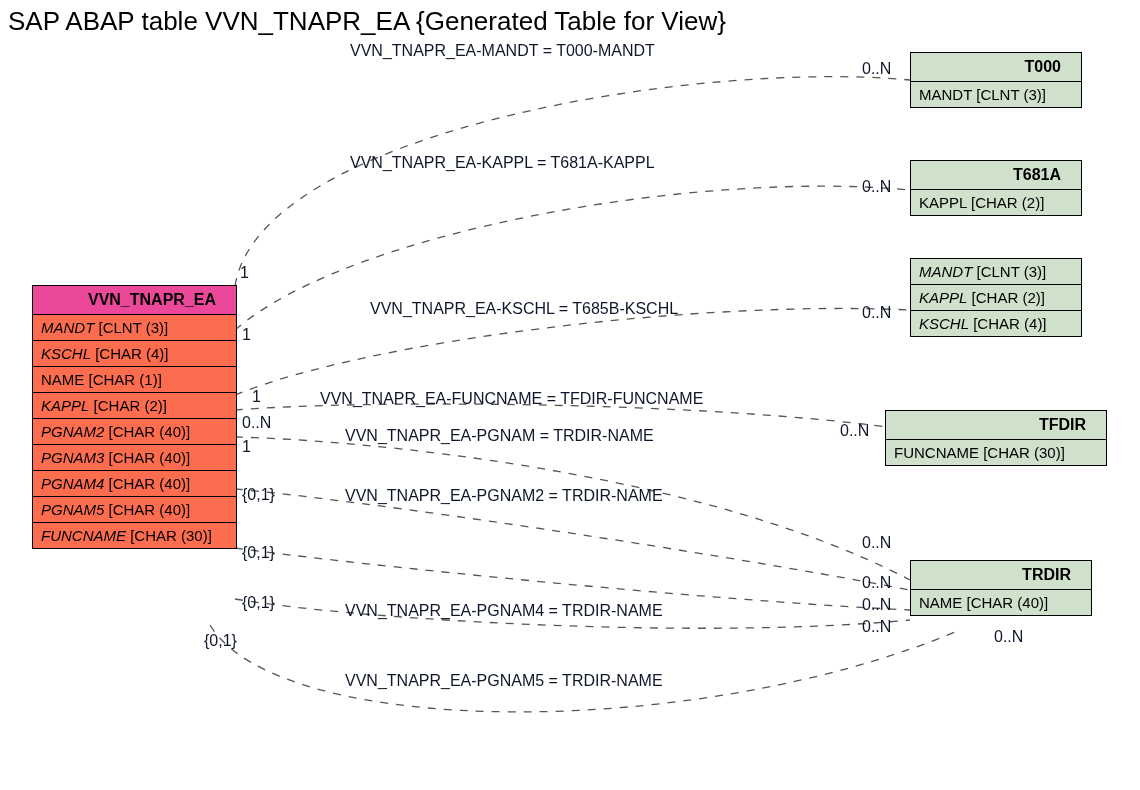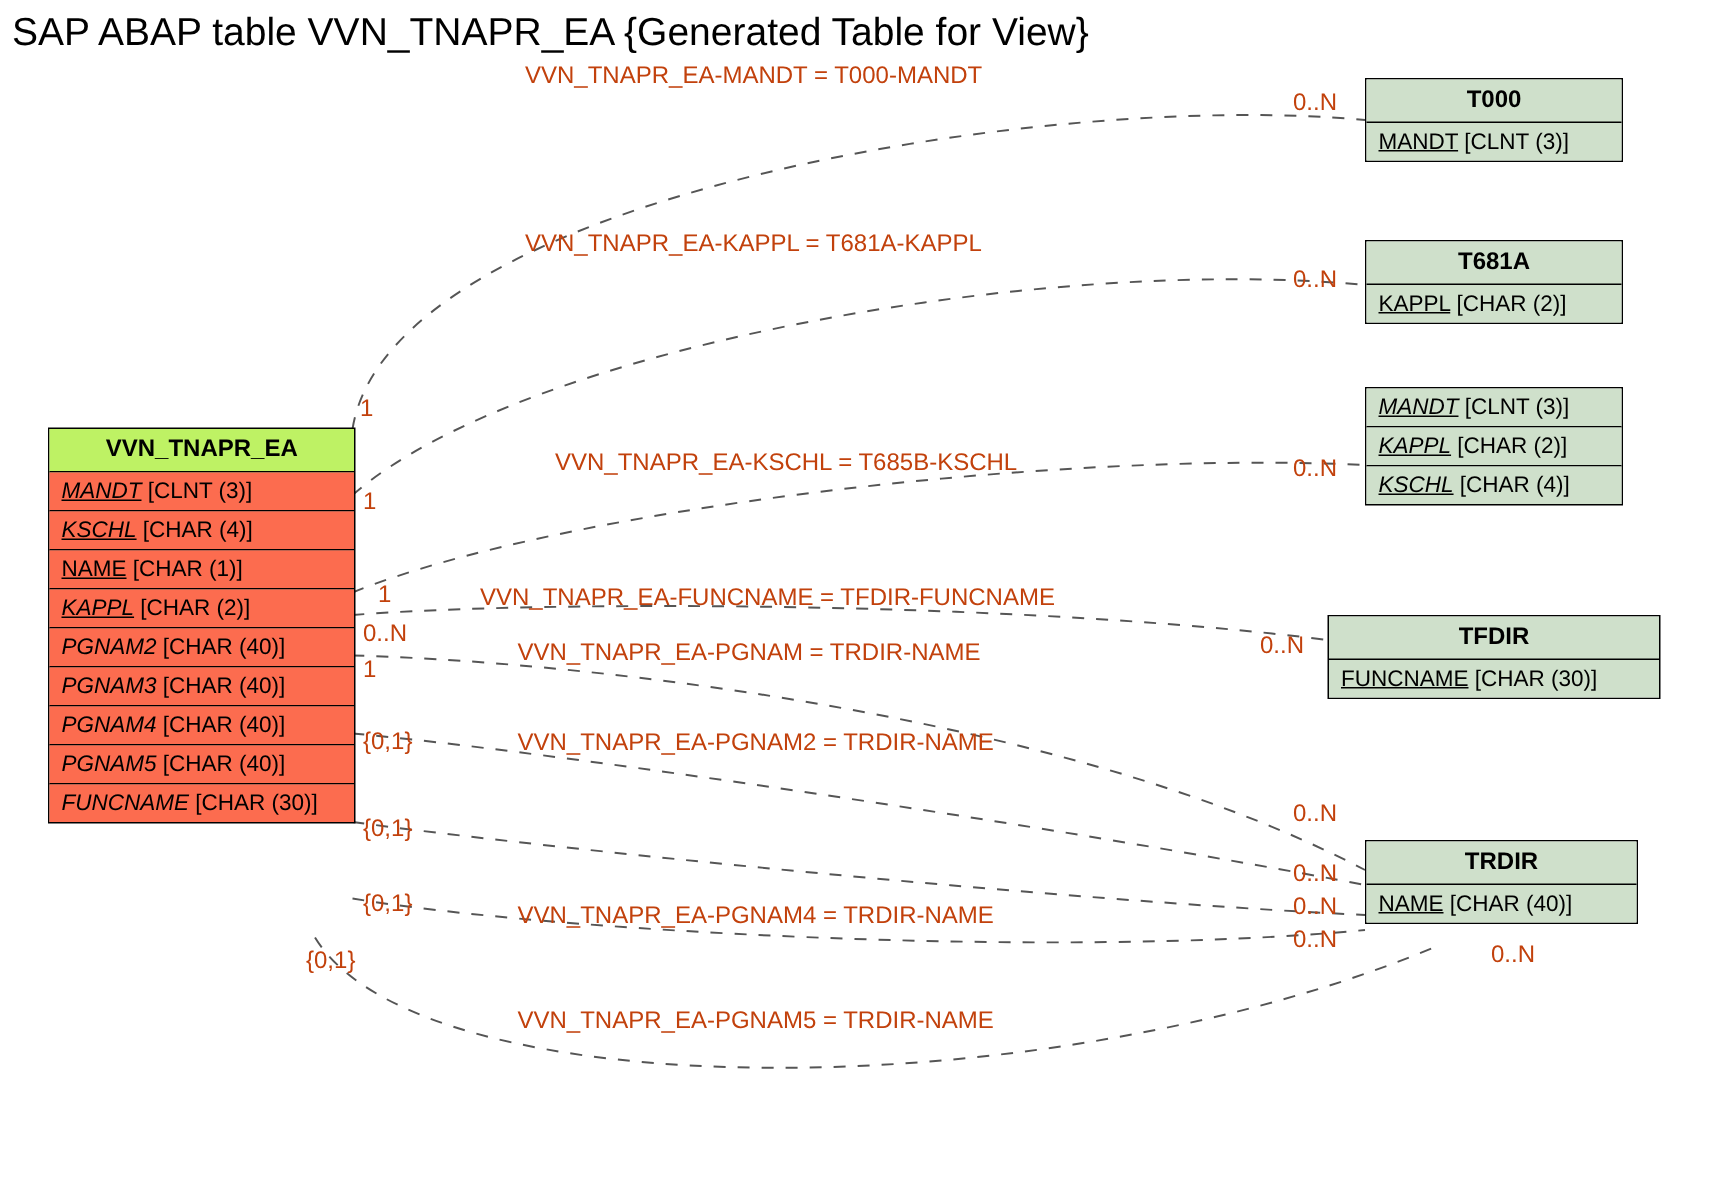--- a/index.html
+++ b/index.html
@@ -1,28 +1,28 @@
 <!DOCTYPE html>
 <html><head>
 <meta charset="utf-8">
 <style>
   html,body{margin:0;padding:0;background:#fff;font-family:Arial,Helvetica,sans-serif}
   .canvas{position:relative;width:1136px;height:790px;background:#fff}
   .title{position:absolute;left:8px;top:6px;font-size:26px;color:#000}
   .entity{position:absolute;border:1px solid #000}
-  .entity .hdr{font-weight:bold;text-align:center;padding:5px 20px;border-bottom:1px solid #000;white-space:nowrap}
+  .entity .hdr{font-weight:bold;text-align:right;padding:5px 20px;border-bottom:1px solid #000;white-space:nowrap}
   .entity .row{padding:4px 8px;border-bottom:1px solid #000;white-space:nowrap;font-size:15px}
   .entity .row:last-child{border-bottom:none}
-  .entity .u{text-decoration:underline}
+  .entity .u{}
   .entity .i{font-style:italic}
-  .main .hdr{background:#bef264}
+  .main .hdr{background:#ec4899}
   .main .row{background:#fc6c4f}
   .ref .hdr{background:#cfe0cb}
   .ref .row{background:#cfe0cb}
-  .lbl{position:absolute;font-size:16px;color:#c2410c;white-space:nowrap}
+  .lbl{position:absolute;font-size:16px;color:#0f172a;white-space:nowrap}
   svg{position:absolute;left:0;top:0;pointer-events:none}
   path{stroke:#555;stroke-width:1.3;stroke-dasharray:8 8;fill:none}
 </style>
 </head>
 <body>
 
 <div class="canvas">
   <div class="title">SAP ABAP table VVN_TNAPR_EA {Generated Table for View}</div>
 
   <svg width="1140" height="790">

